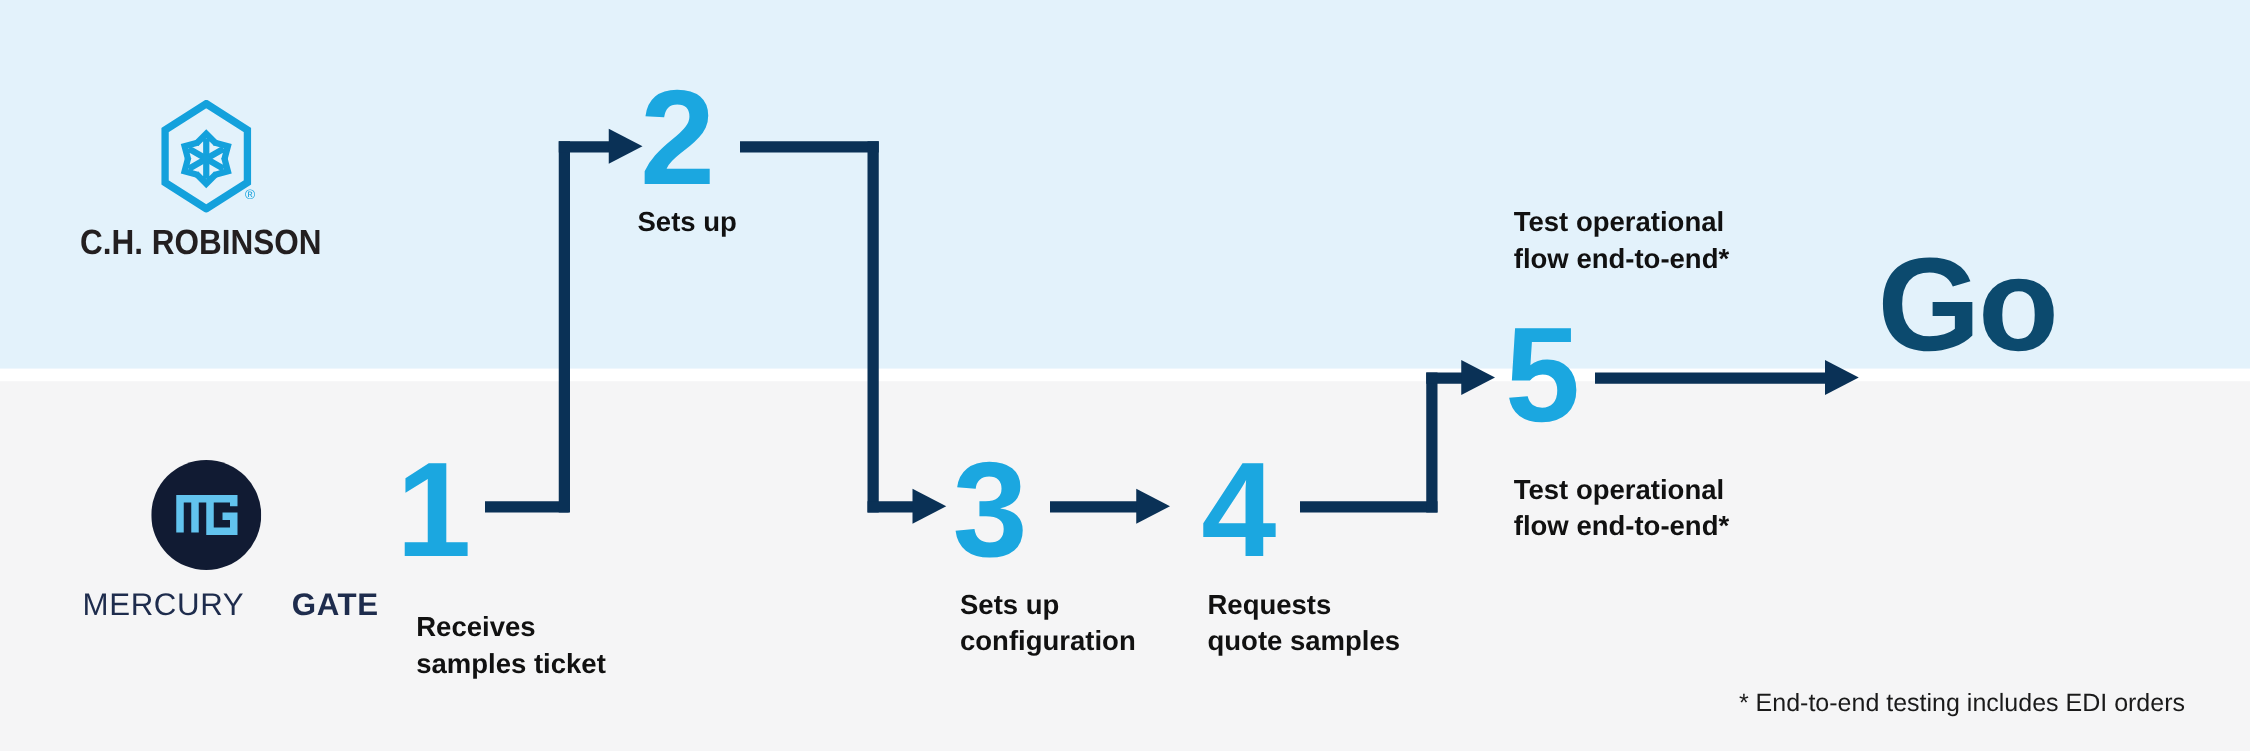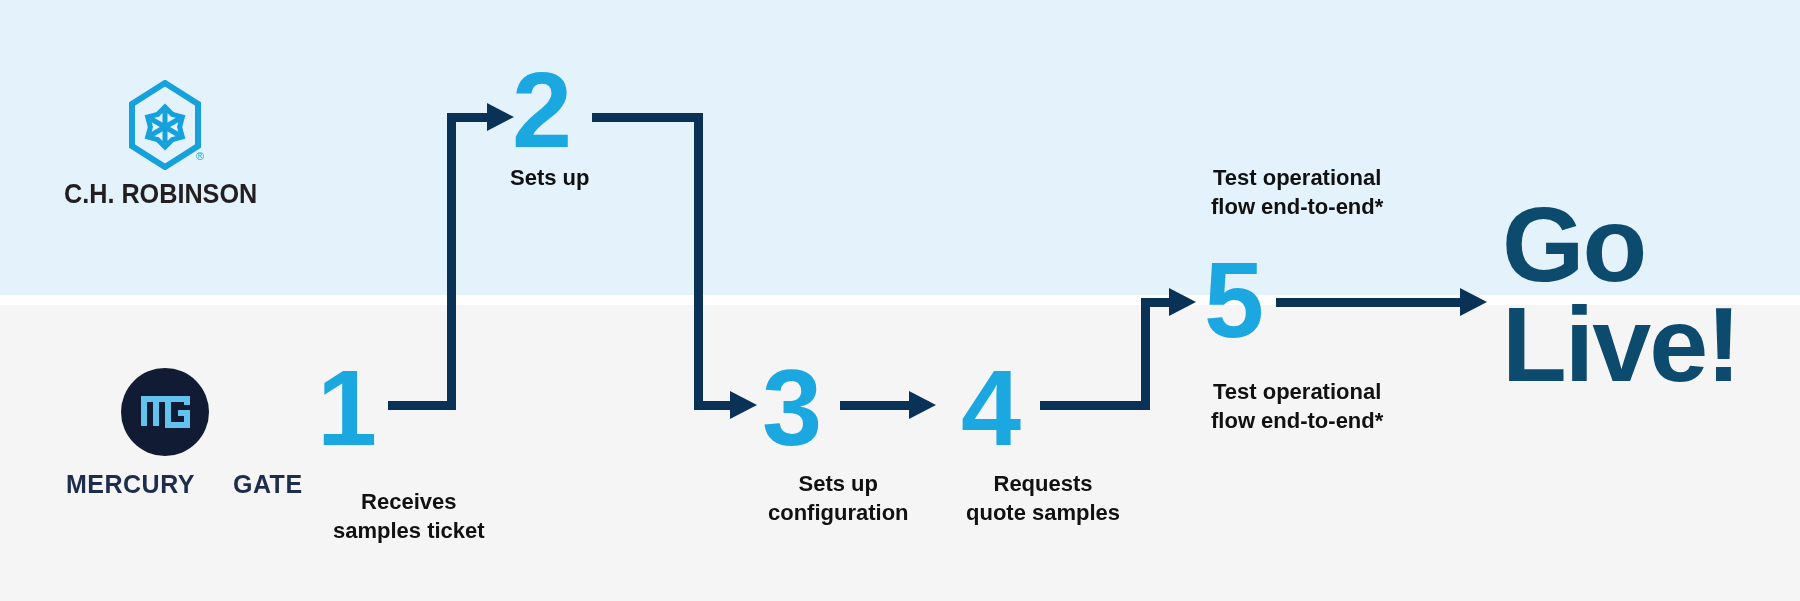--- a/index.html
+++ b/index.html
@@ -15,42 +15,42 @@
   .seg{position:absolute;background:#0a3156;z-index:3;}
   .head{position:absolute;width:0;height:0;border-top:14px solid transparent;
         border-bottom:14px solid transparent;border-left:27px solid #0a3156;z-index:3;}
 
   
   .num{position:absolute;font-size:108px;font-weight:700;line-height:1;
        color:#1ba7e0;z-index:4;letter-spacing:-2px;}
 
   
   .label{position:absolute;font-size:22px;font-weight:700;line-height:29px;
-         color:#111111;z-index:4;white-space:nowrap;text-align:center;}
+         color:#111111;z-index:4;white-space:nowrap;}
 
   
   .golive{position:absolute;left:1502px;top:194px;font-size:106px;font-weight:700;
           line-height:100px;color:#0c4a6e;z-index:4;letter-spacing:-2px;}
 
   
   .footnote{position:absolute;right:52px;top:552px;font-size:20px;font-weight:400;
             color:#1a1a1a;z-index:4;white-space:nowrap;}
 
   
   .chr-hex{position:absolute;left:129px;top:80px;z-index:4;}
   .chr-reg{position:absolute;left:196px;top:150px;font-size:11px;color:#14a1dc;z-index:4;}
   .chr-name{position:absolute;left:64px;top:178px;font-size:28px;font-weight:700;
             color:#231f20;transform:scaleX(0.9);transform-origin:left top;
             white-space:nowrap;z-index:4;}
 
   
   .mg-circle{position:absolute;left:121px;top:368px;z-index:4;}
   .mg-name{position:absolute;left:66px;top:470px;font-size:25px;color:#1e2c4d;
            white-space:nowrap;z-index:4;letter-spacing:0.5px;}
-  .mg-name .light{font-weight:700;}
+  .mg-name .light{font-weight:400;}
   .mg-name .bold{font-weight:800;margin-left:38px;}
 </style>
 </head>
 <body>
 
 <div id="stage">
 
   <div class="band-top"></div>
   <div class="band-gap"></div>
   <div class="band-bottom"></div>
@@ -138,17 +138,17 @@
     <div>Test operational</div>
     <div>flow end-to-end*</div>
   </div>
   <div class="label" style="left:1211px;top:377px">
     <div>Test operational</div>
     <div>flow end-to-end*</div>
   </div>
 
   <div class="golive">
     <div>Go</div>
-    <div>Live!</div>
   </div>
 
+  <div class="footnote">* End-to-end testing includes EDI orders</div>
 
 </div>
 
 </body></html>

